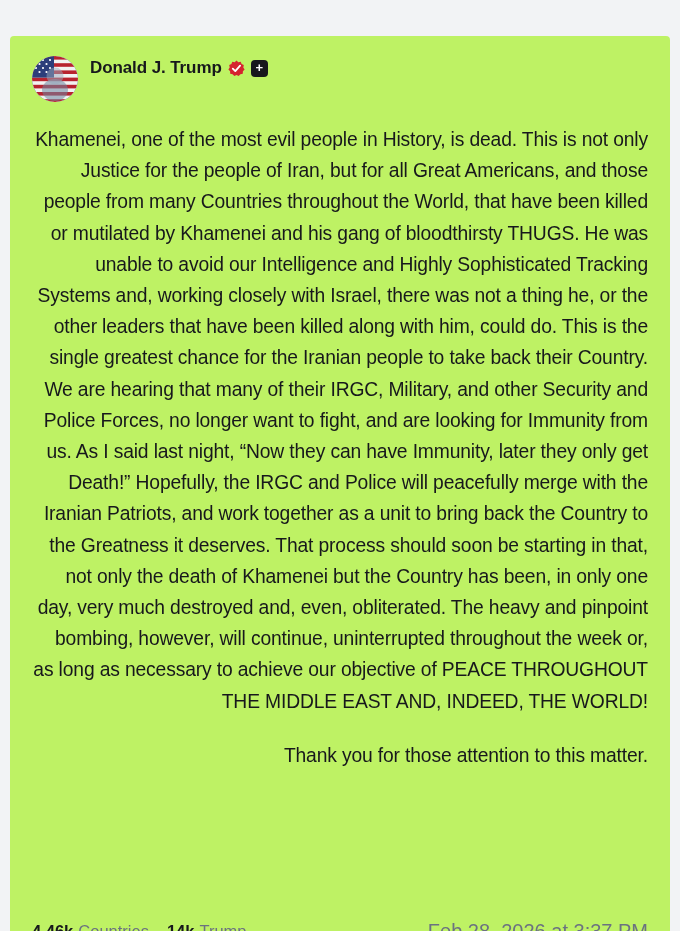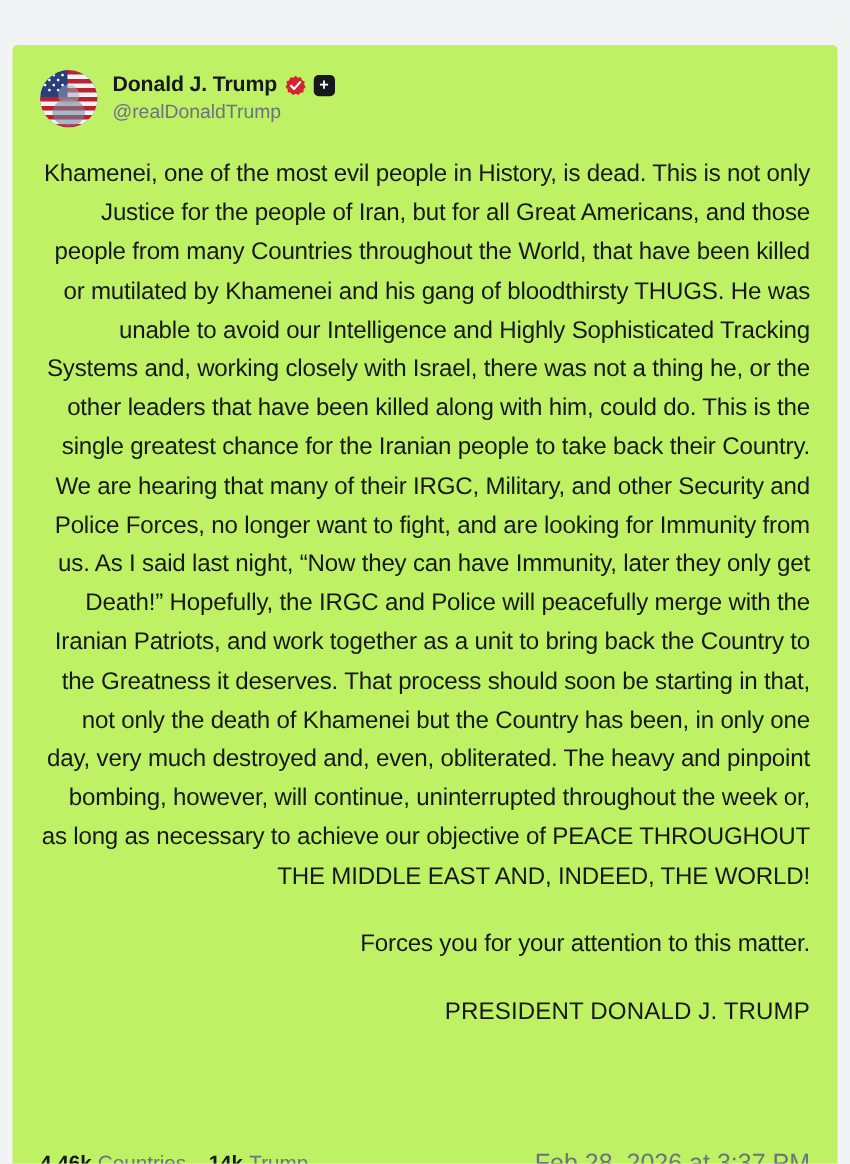--- a/index.html
+++ b/index.html
@@ -164,28 +164,26 @@
         <div class="name-row">
           <span class="display-name">Donald J. Trump</span>
           <span class="verified-badge">
             <svg width="17" height="17" viewBox="0 0 17 17">
               <path d="M8.5 0.6 10.3 2.2 12.7 1.8 13.6 4.1 15.8 5.1 15.3 7.5 16.6 9.5 14.9 11.3 14.8 13.7 12.4 14.2 10.7 15.9 8.5 14.9 6.3 15.9 4.6 14.2 2.2 13.7 2.1 11.3 0.4 9.5 1.7 7.5 1.2 5.1 3.4 4.1 4.3 1.8 6.7 2.2Z" fill="#d5232f"></path>
               <path d="M4.8 8.6 7.3 11.1 12.1 5.7" stroke="#ffffff" stroke-width="1.8" fill="none" stroke-linecap="round" stroke-linejoin="round"></path>
             </svg>
           </span>
           <span class="plus-badge">+</span>
         </div>
-        <div class="handle">@realDonaldTrump</div>
       </div>
     </div>
 
     <div class="post-body">
       <p>Khamenei, one of the most evil people in History, is dead. This is not only Justice for the people of Iran, but for all Great Americans, and those people from many Countries throughout the World, that have been killed or mutilated by Khamenei and his gang of bloodthirsty THUGS. He was unable to avoid our Intelligence and Highly Sophisticated Tracking Systems and, working closely with Israel, there was not a thing he, or the other leaders that have been killed along with him, could do. This is the single greatest chance for the Iranian people to take back their Country. We are hearing that many of their IRGC, Military, and other Security and Police Forces, no longer want to fight, and are looking for Immunity from us. As I said last night, “Now they can have Immunity, later they only get Death!” Hopefully, the IRGC and Police will peacefully merge with the Iranian Patriots, and work together as a unit to bring back the Country to the Greatness it deserves. That process should soon be starting in that, not only the death of Khamenei but the Country has been, in only one day, very much destroyed and, even, obliterated. The heavy and pinpoint bombing, however, will continue, uninterrupted throughout the week or, as long as necessary to achieve our objective of PEACE THROUGHOUT THE MIDDLE EAST AND, INDEED, THE WORLD!</p>
-      <p>Forces you for your attention to this matter.</p>
-      <div class="signature">PRESIDENT DONALD J. TRUMP</div>
+      <p>Thank you for those attention to this matter.</p>
     </div>
 
     <div class="post-footer">
       <div class="stats">
         <span class="stat">
           <b>4.46k</b>
           <span>Countries</span>
         </span>
         <span class="stat">
           <b>14k</b>

